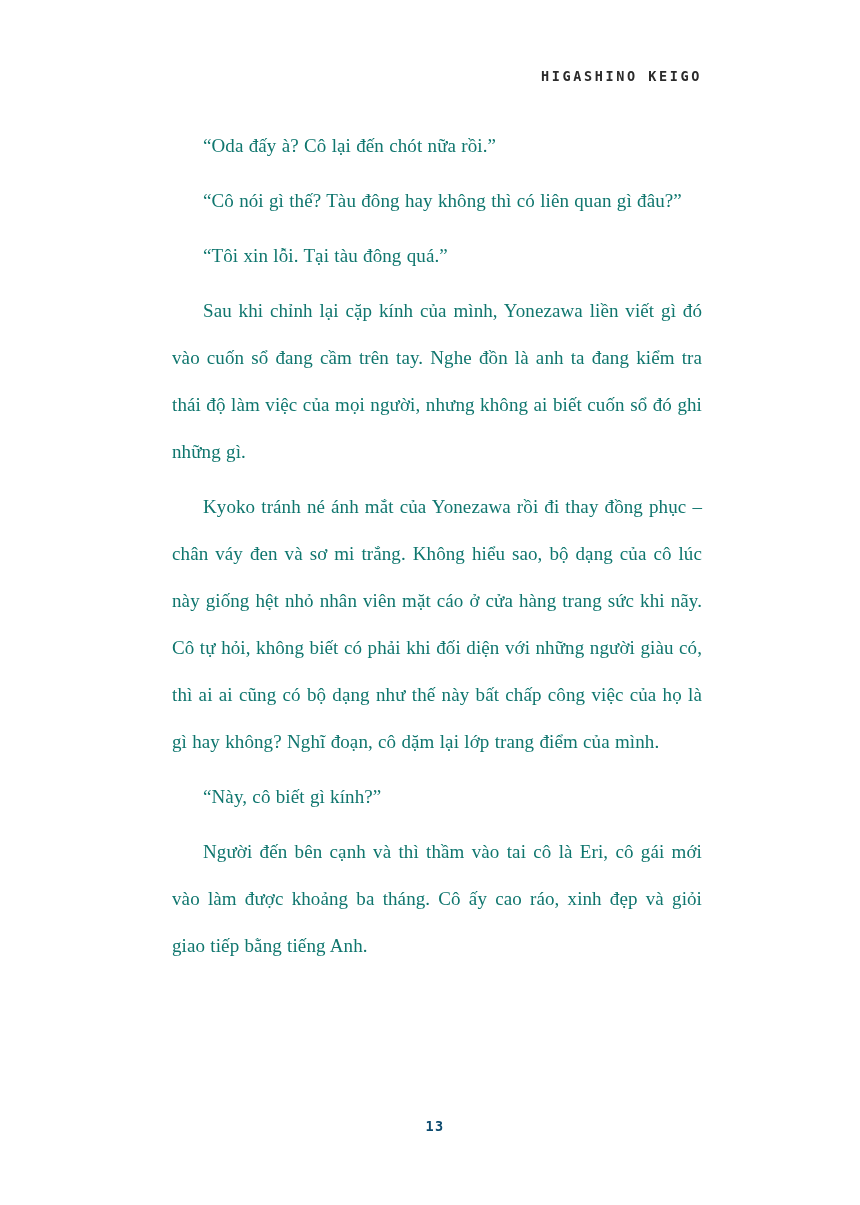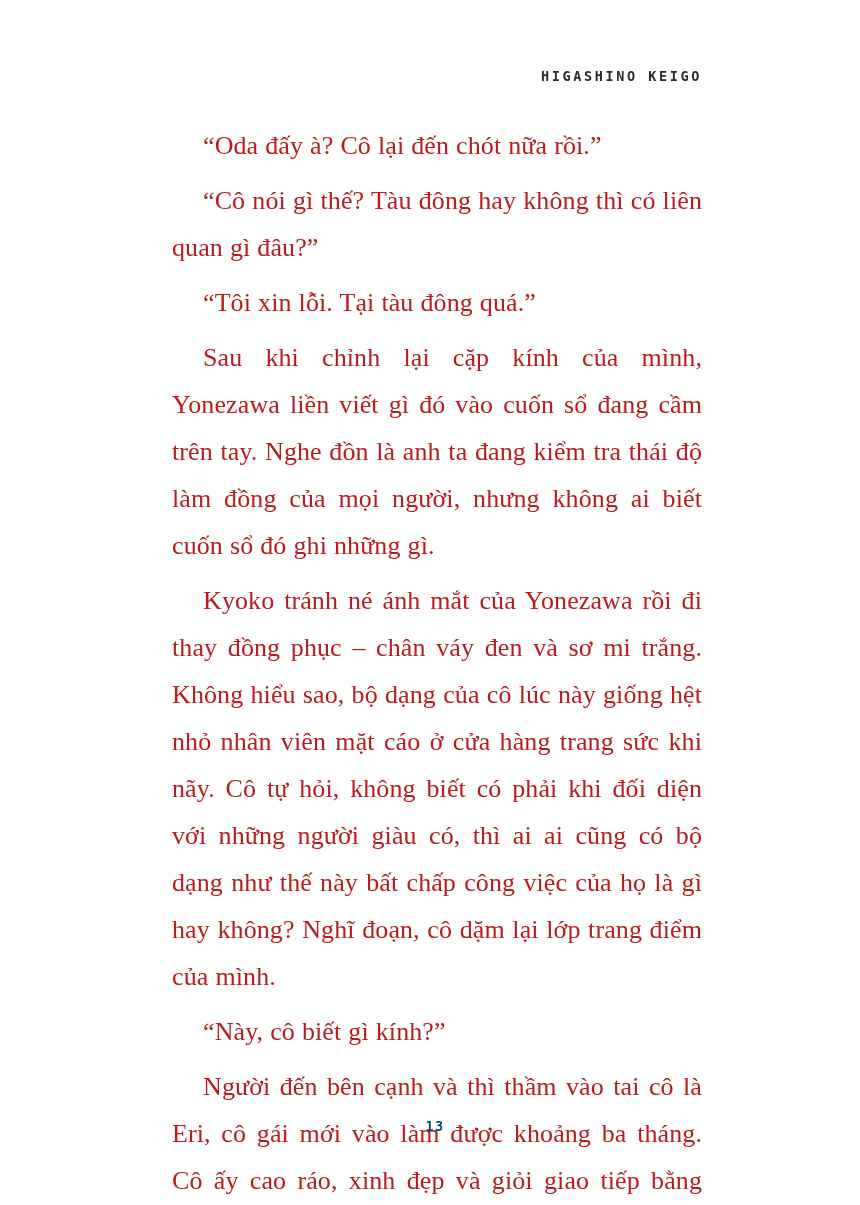--- a/index.html
+++ b/index.html
@@ -39,25 +39,25 @@
     position: absolute;
     top: 122px;
     left: 172px;
     width: 530px;
   }
 
   .para {
     margin: 0 0 8px 0;
     text-indent: 31px;
     text-align: justify;
-    font-size: 26px;
+    font-size: 19px;
     line-height: 47px;
     letter-spacing: 0.1px;
     word-spacing: 0.4px;
-    color: #b91c1c;
+    color: #0f766e;
     -webkit-font-smoothing: antialiased;
   }
   .para:last-child { margin-bottom: 0; }
 
   
   .para.short { text-align: left; }
 
   
   .folio {
     position: absolute;
@@ -80,21 +80,21 @@
   <div class="running-head">HIGASHINO KEIGO</div>
 
   <div class="text-block">
 
     <p class="para short">“Oda đấy à? Cô lại đến chót nữa rồi.”</p>
 
     <p class="para">“Cô nói gì thế? Tàu đông hay không thì có liên quan gì đâu?”</p>
 
     <p class="para short">“Tôi xin lỗi. Tại tàu đông quá.”</p>
 
-    <p class="para">Sau khi chỉnh lại cặp kính của mình, Yonezawa liền viết gì đó vào cuốn sổ đang cầm trên tay. Nghe đồn là anh ta đang kiểm tra thái độ làm đồng của mọi người, nhưng không ai biết cuốn sổ đó ghi những gì.</p>
+    <p class="para">Sau khi chỉnh lại cặp kính của mình, Yonezawa liền viết gì đó vào cuốn sổ đang cầm trên tay. Nghe đồn là anh ta đang kiểm tra thái độ làm việc của mọi người, nhưng không ai biết cuốn sổ đó ghi những gì.</p>
 
     <p class="para">Kyoko tránh né ánh mắt của Yonezawa rồi đi thay đồng phục – chân váy đen và sơ mi trắng. Không hiểu sao, bộ dạng của cô lúc này giống hệt nhỏ nhân viên mặt cáo ở cửa hàng trang sức khi nãy. Cô tự hỏi, không biết có phải khi đối diện với những người giàu có, thì ai ai cũng có bộ dạng như thế này bất chấp công việc của họ là gì hay không? Nghĩ đoạn, cô dặm lại lớp trang điểm của mình.</p>
 
     <p class="para short">“Này, cô biết gì kính?”</p>
 
     <p class="para">Người đến bên cạnh và thì thầm vào tai cô là Eri, cô gái mới vào làm được khoảng ba tháng. Cô ấy cao ráo, xinh đẹp và giỏi giao tiếp bằng tiếng Anh.</p>
 
   </div>
 
   <div class="folio">13</div>

